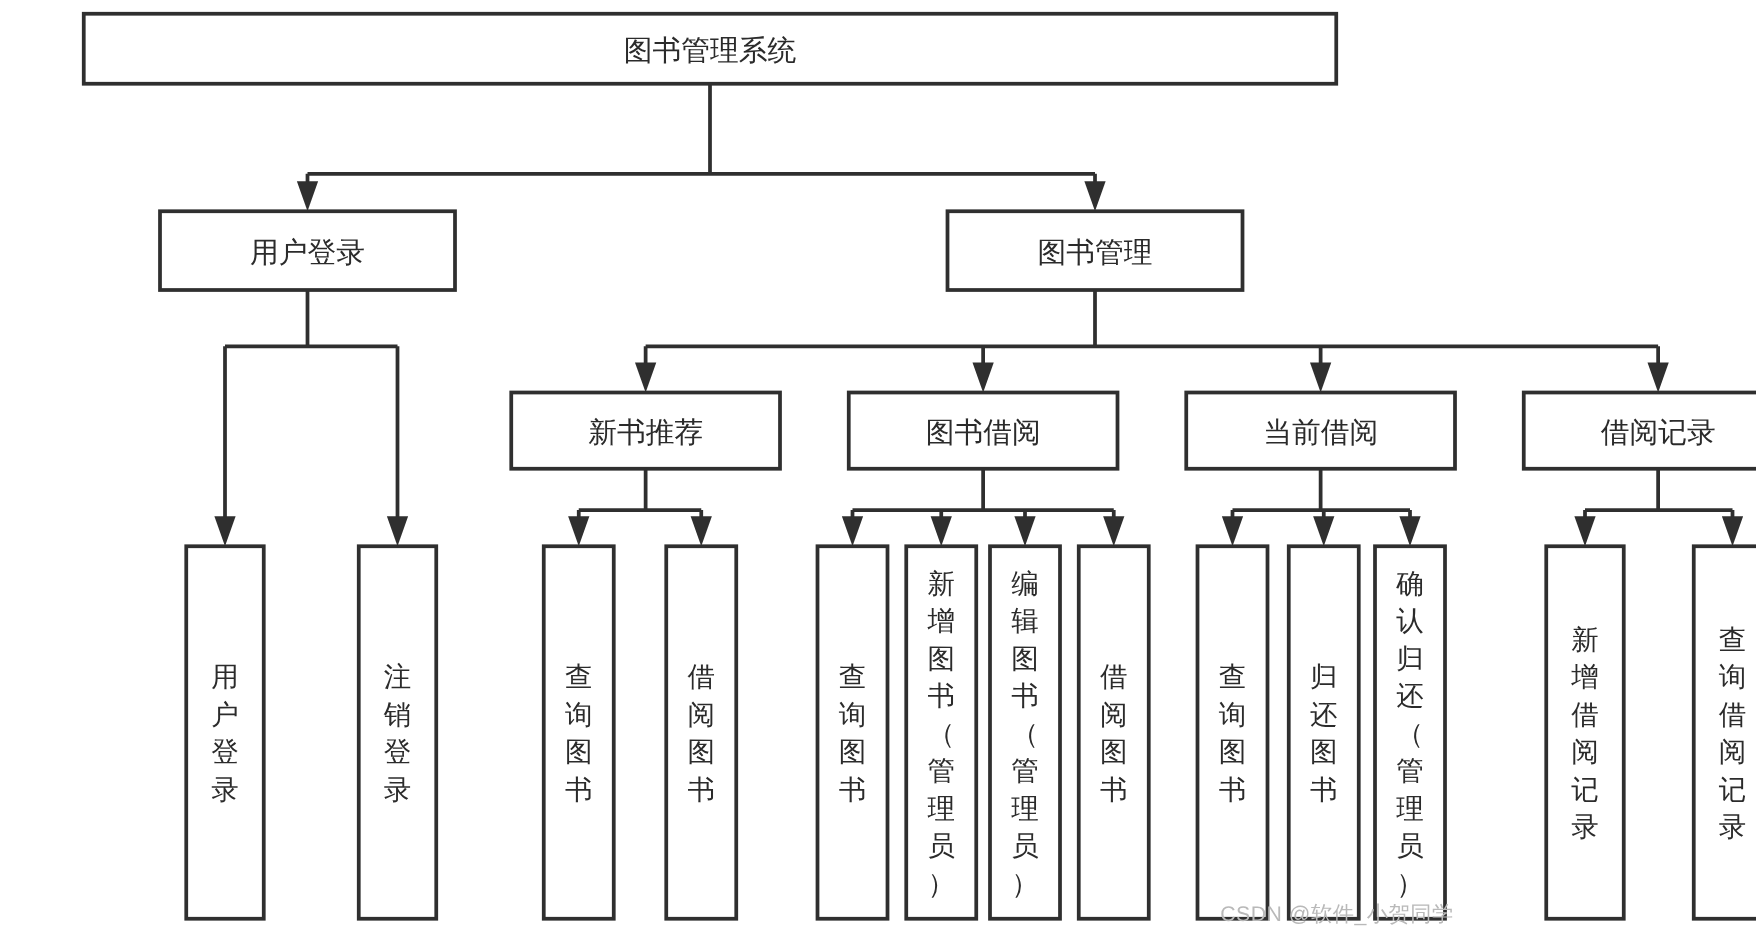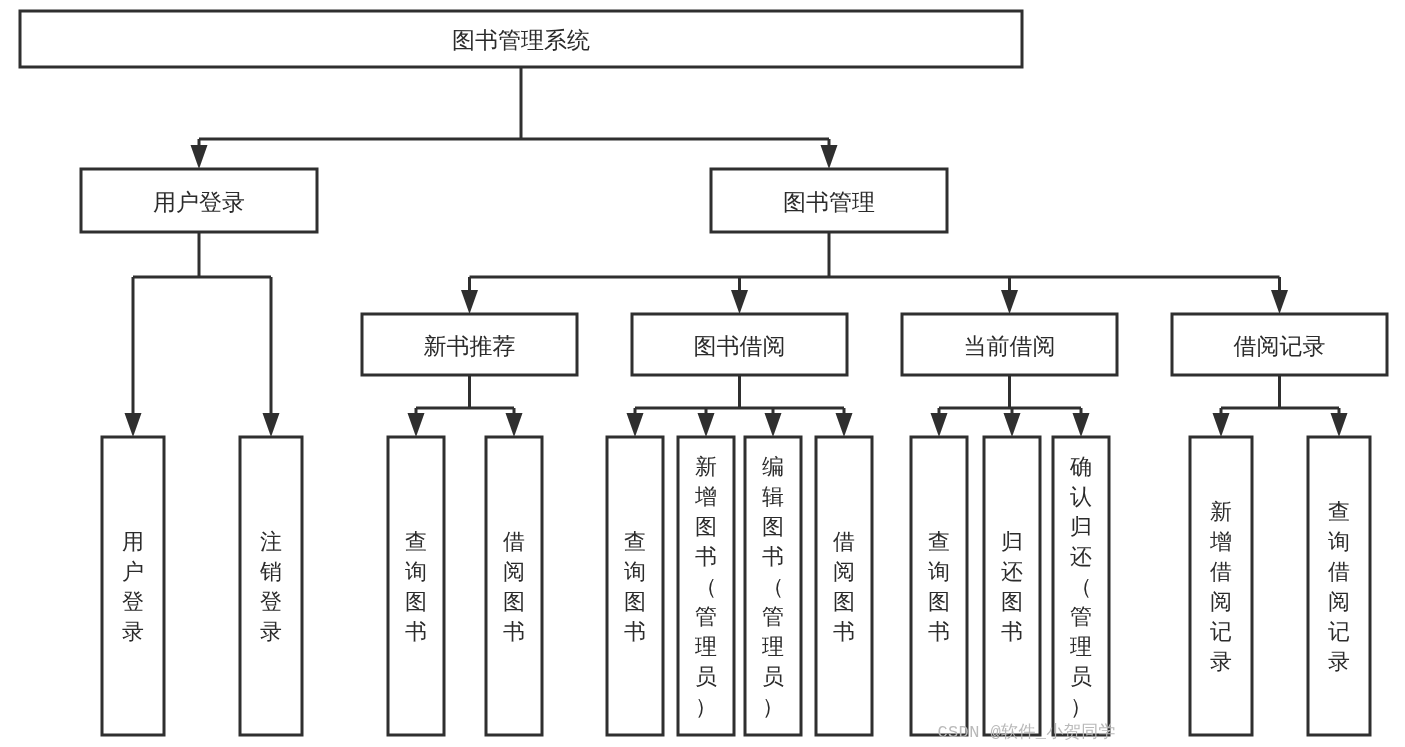--- a/index.html
+++ b/index.html
@@ -1,42 +1,42 @@
 <!DOCTYPE html>
 <html><head>
 <meta charset="utf-8">
 <style>
   html,body{margin:0;padding:0;background:#ffffff;}
   body{
     width:1405px;height:747px;overflow:hidden;
     font-family:"Liberation Sans","DejaVu Sans",sans-serif;
     color:#2b2b2b;
   }
-  #stage{position:relative;width:1124px;height:747px;background:#fff;}
+  #stage{position:relative;width:1124px;height:747px;background:#fff;margin-left:47px;}
   svg#diagram{position:absolute;left:0;top:0;width:1405px;height:747px;display:block;}
   .node-rect{fill:#ffffff;stroke:#2f2f2f;stroke-width:3;}
   .node-rect.thin{stroke-width:3;}
   .edge{stroke:#2f2f2f;stroke-width:3;fill:none;}
   .arrow-head{fill:#2f2f2f;stroke:none;}
   .node-label{
     font-family:"Liberation Sans","DejaVu Sans",sans-serif;
     fill:#2b2b2b;
     text-anchor:middle;
     dominant-baseline:central;
   }
   .label-h{font-size:23px;}
   .label-v{font-size:22px;}
   .watermark{
     position:absolute;
     right:8px;bottom:4px;
     font-size:17px;
     color:#b9b9b9;
     letter-spacing:.4px;
     white-space:nowrap;
-    font-family:Liberation Mono, monospace;
+    font-family:Liberation Sans, sans-serif;
   }
 </style>
 </head>
 <body>
 
 <div id="stage">
   <svg id="diagram" viewBox="0 0 1405 747">
     <g id="edges-layer">
         <line x1="521" y1="67" x2="521" y2="139" class="edge"></line>
         <line x1="199" y1="139" x2="829" y2="139" class="edge"></line>

